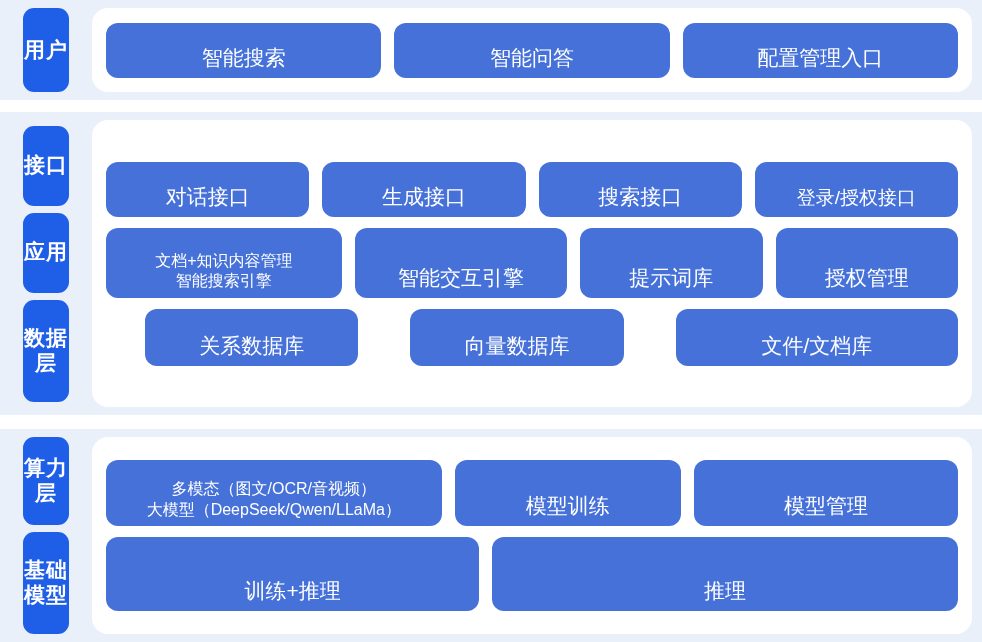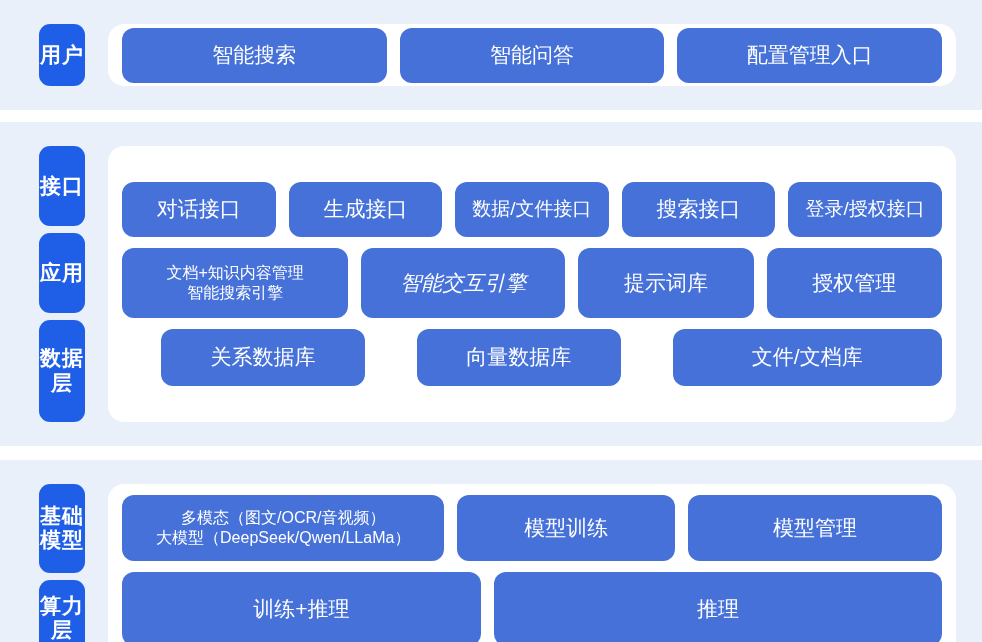--- a/index.html
+++ b/index.html
@@ -21,21 +21,21 @@
     display: flex;
     flex-direction: column;
     background: #eaf0f9;
   }
 
   
   .band {
     display: flex;
     align-items: stretch;
     background: #eaf0f9;
-    padding: 16px;
+    padding: 0;
     box-sizing: border-box;
   }
   .band-gap {
     background: #ffffff;
     width: 982px;
     flex: none;
   }
 
   
   .rail {
@@ -88,21 +88,21 @@
   .row {
     display: flex;
     gap: 13px;
     align-items: stretch;
   }
   .box {
     background: #4571d9;
     color: #ffffff;
     border-radius: 12px;
     display: flex;
-    align-items: center;
+    align-items: flex-end;
     justify-content: center;
     text-align: center;
     font-size: 21px;
     line-height: 1.28;
     padding: 6px 8px;
     box-sizing: border-box;
     white-space: pre-line;
   }
   .box.two-line { font-size: 16px; }
   .box.small-text { font-size: 19px; }
@@ -157,37 +157,34 @@
     </div>
     <div class="panel tight">
 
       <div class="row">
         <div class="box h-iface" style="flex:1;">
           <span>对话接口</span>
         </div>
         <div class="box h-iface" style="flex:1;">
           <span>生成接口</span>
         </div>
-        <div class="box h-iface small-text" style="flex:1;">
-          <span>数据/文件接口</span>
-        </div>
         <div class="box h-iface" style="flex:1;">
           <span>搜索接口</span>
         </div>
         <div class="box h-iface small-text" style="flex:1;">
           <span>登录/授权接口</span>
         </div>
       </div>
 
       <div class="row">
         <div class="box h-app two-line" style="flex:1.32;">
           <span>文档+知识内容管理
 智能搜索引擎</span>
         </div>
-        <div class="box h-app" style="flex:1.18;font-style:italic;">
+        <div class="box h-app" style="flex:1.18;">
           <span>智能交互引擎</span>
         </div>
         <div class="box h-app" style="flex:1;">
           <span>提示词库</span>
         </div>
         <div class="box h-app" style="flex:1;">
           <span>授权管理</span>
         </div>
       </div>
 
@@ -203,25 +200,25 @@
         </div>
       </div>
 
     </div>
   </div>
 
   <div class="band-gap" style="height:14px;"></div>
 
   <div class="band" style="height:221px;">
     <div class="rail">
+      <div class="tab" style="height:88px;">
+        <span>算力层</span>
+      </div>
       <div class="tab" style="height:102px;">
         <span>基础模型</span>
-      </div>
-      <div class="tab" style="height:88px;">
-        <span>算力层</span>
       </div>
     </div>
     <div class="panel tight">
 
       <div class="row">
         <div class="box h-model two-line" style="flex:1.52;">
           <span>多模态（图文/OCR/音视频）
 大模型（DeepSeek/Qwen/LLaMa）</span>
         </div>
         <div class="box h-model" style="flex:1;">

